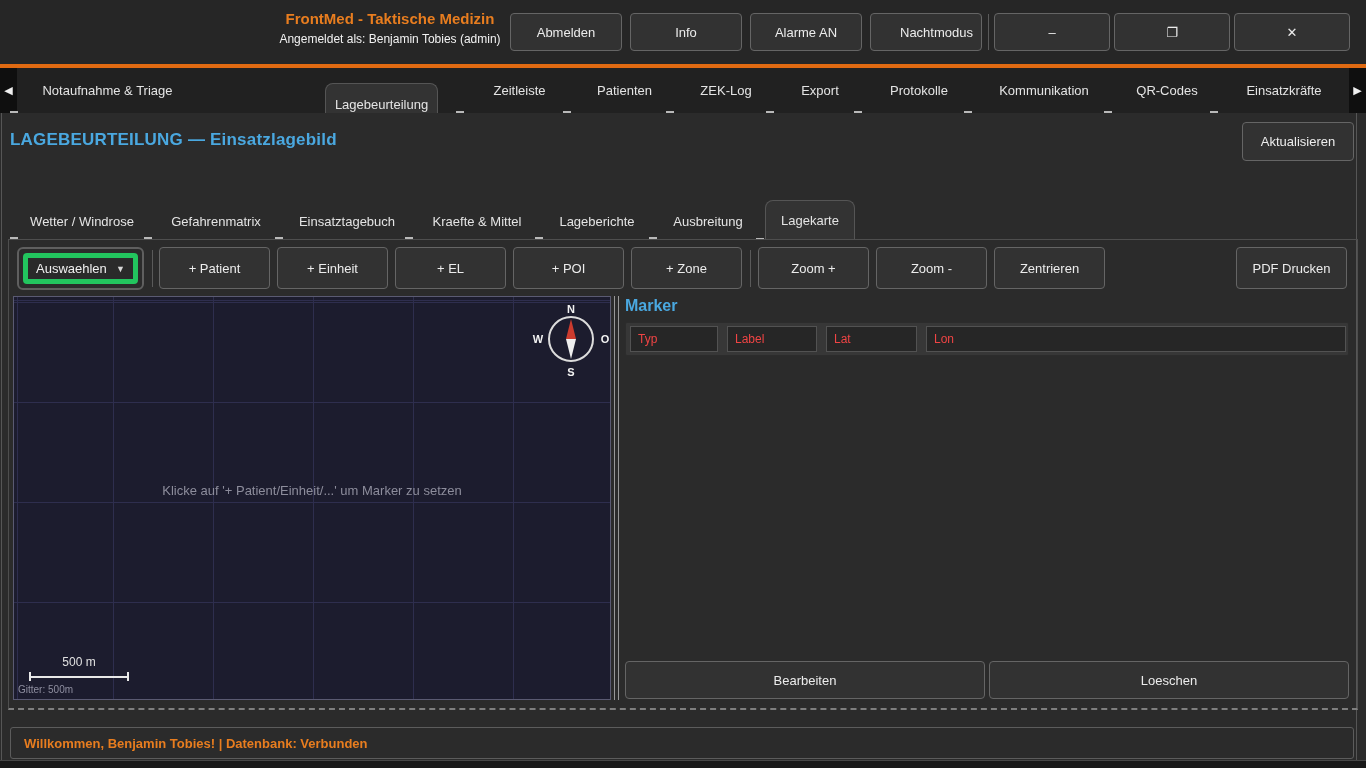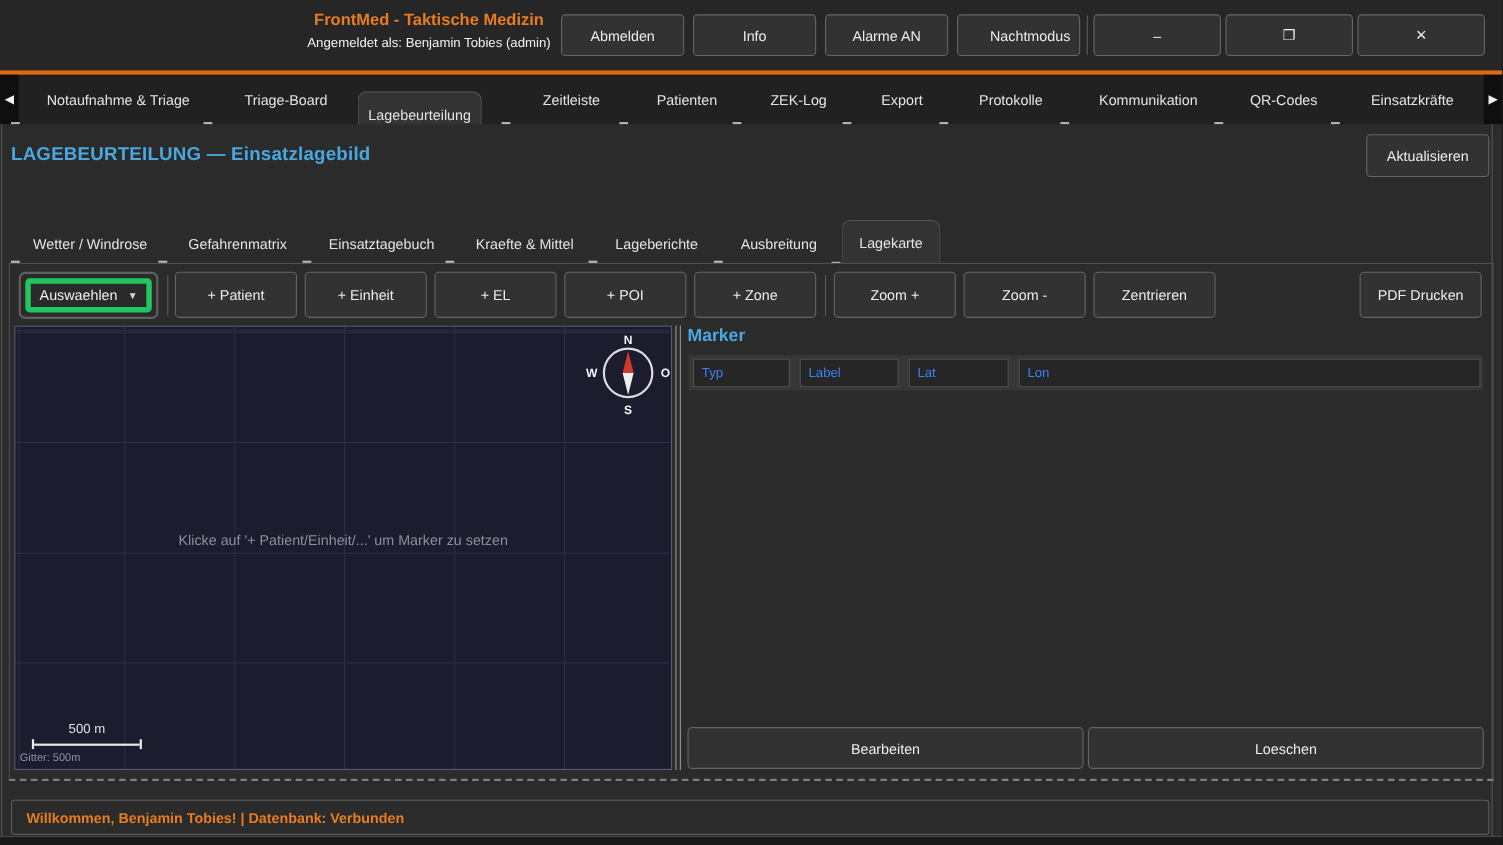--- a/index.html
+++ b/index.html
@@ -73,21 +73,21 @@
                background:linear-gradient(#e8e8e8,#e8e8e8) center / 100% 2px no-repeat; }
   .grid-label { position:absolute; left:4px; top:387px; font-size:10px; color:#8f8fa0; }
   .splitter { position:absolute; left:614px; top:296px; width:5px; height:404px;
               border-left:1px solid #989898; border-right:1px solid #989898; background:#2b2b2b; cursor:col-resize; }
 
   
   .marker-title { position:absolute; left:625px; top:297px; font-size:16px; font-weight:bold; color:#4aa8e0; }
   .mk-header { position:absolute; left:625px; top:322px; width:724px; height:34px;
                background:#373737; border:1px solid #2c2c2c; border-radius:2px; }
   .mk-col { position:absolute; top:3px; height:26px; background:#262626; border:1px solid #525252;
-            font-size:12px; color:#3b82f6; line-height:24px; padding-left:7px; cursor:default; }
+            font-size:12px; color:#ef4444; line-height:24px; padding-left:7px; cursor:default; }
   .panel-btn { top:661px; height:38px; width:360px; }
 
   
   .statusbar { position:absolute; left:10px; top:727px; width:1344px; height:32px;
                border:1px solid #5c5c5c; border-radius:3px; display:flex; align-items:center; }
   .statusbar span { margin-left:13px; font-size:13px; font-weight:bold; color:#e87d1f; }
   .footer { position:absolute; left:0; top:760px; width:1366px; height:8px;
             background:#191919; border-top:1px solid #474747; }
 </style>
 </head>
@@ -113,21 +113,20 @@
       </div>
     <div class="btn hbtn wbtn" style="left:1234px;">
         <span>✕</span>
       </div>
   </div>
   <div class="orange-line"></div>
 
   <div class="tabbar">
     <div class="tab-scroll" style="left:0;">◀</div>
     <div class="tab" style="left:20px;width:175px;">Notaufnahme &amp; Triage</div>
-    <div class="tab" style="left:195px;width:130px;">Triage-Board</div>
     <div class="tab active" style="left:325px;width:113px;margin-top:12px;">Lagebeurteilung</div>
     <div class="tab" style="left:466px;width:107px;">Zeitleiste</div>
     <div class="tab" style="left:573px;width:103px;">Patienten</div>
     <div class="tab" style="left:676px;width:100px;">ZEK-Log</div>
     <div class="tab" style="left:776px;width:88px;">Export</div>
     <div class="tab" style="left:864px;width:110px;">Protokolle</div>
     <div class="tab" style="left:974px;width:140px;">Kommunikation</div>
     <div class="tab" style="left:1114px;width:106px;">QR-Codes</div>
     <div class="tab" style="left:1220px;width:128px;">Einsatzkräfte</div>
     <div class="tab-scroll" style="left:1349px;">▶</div>

